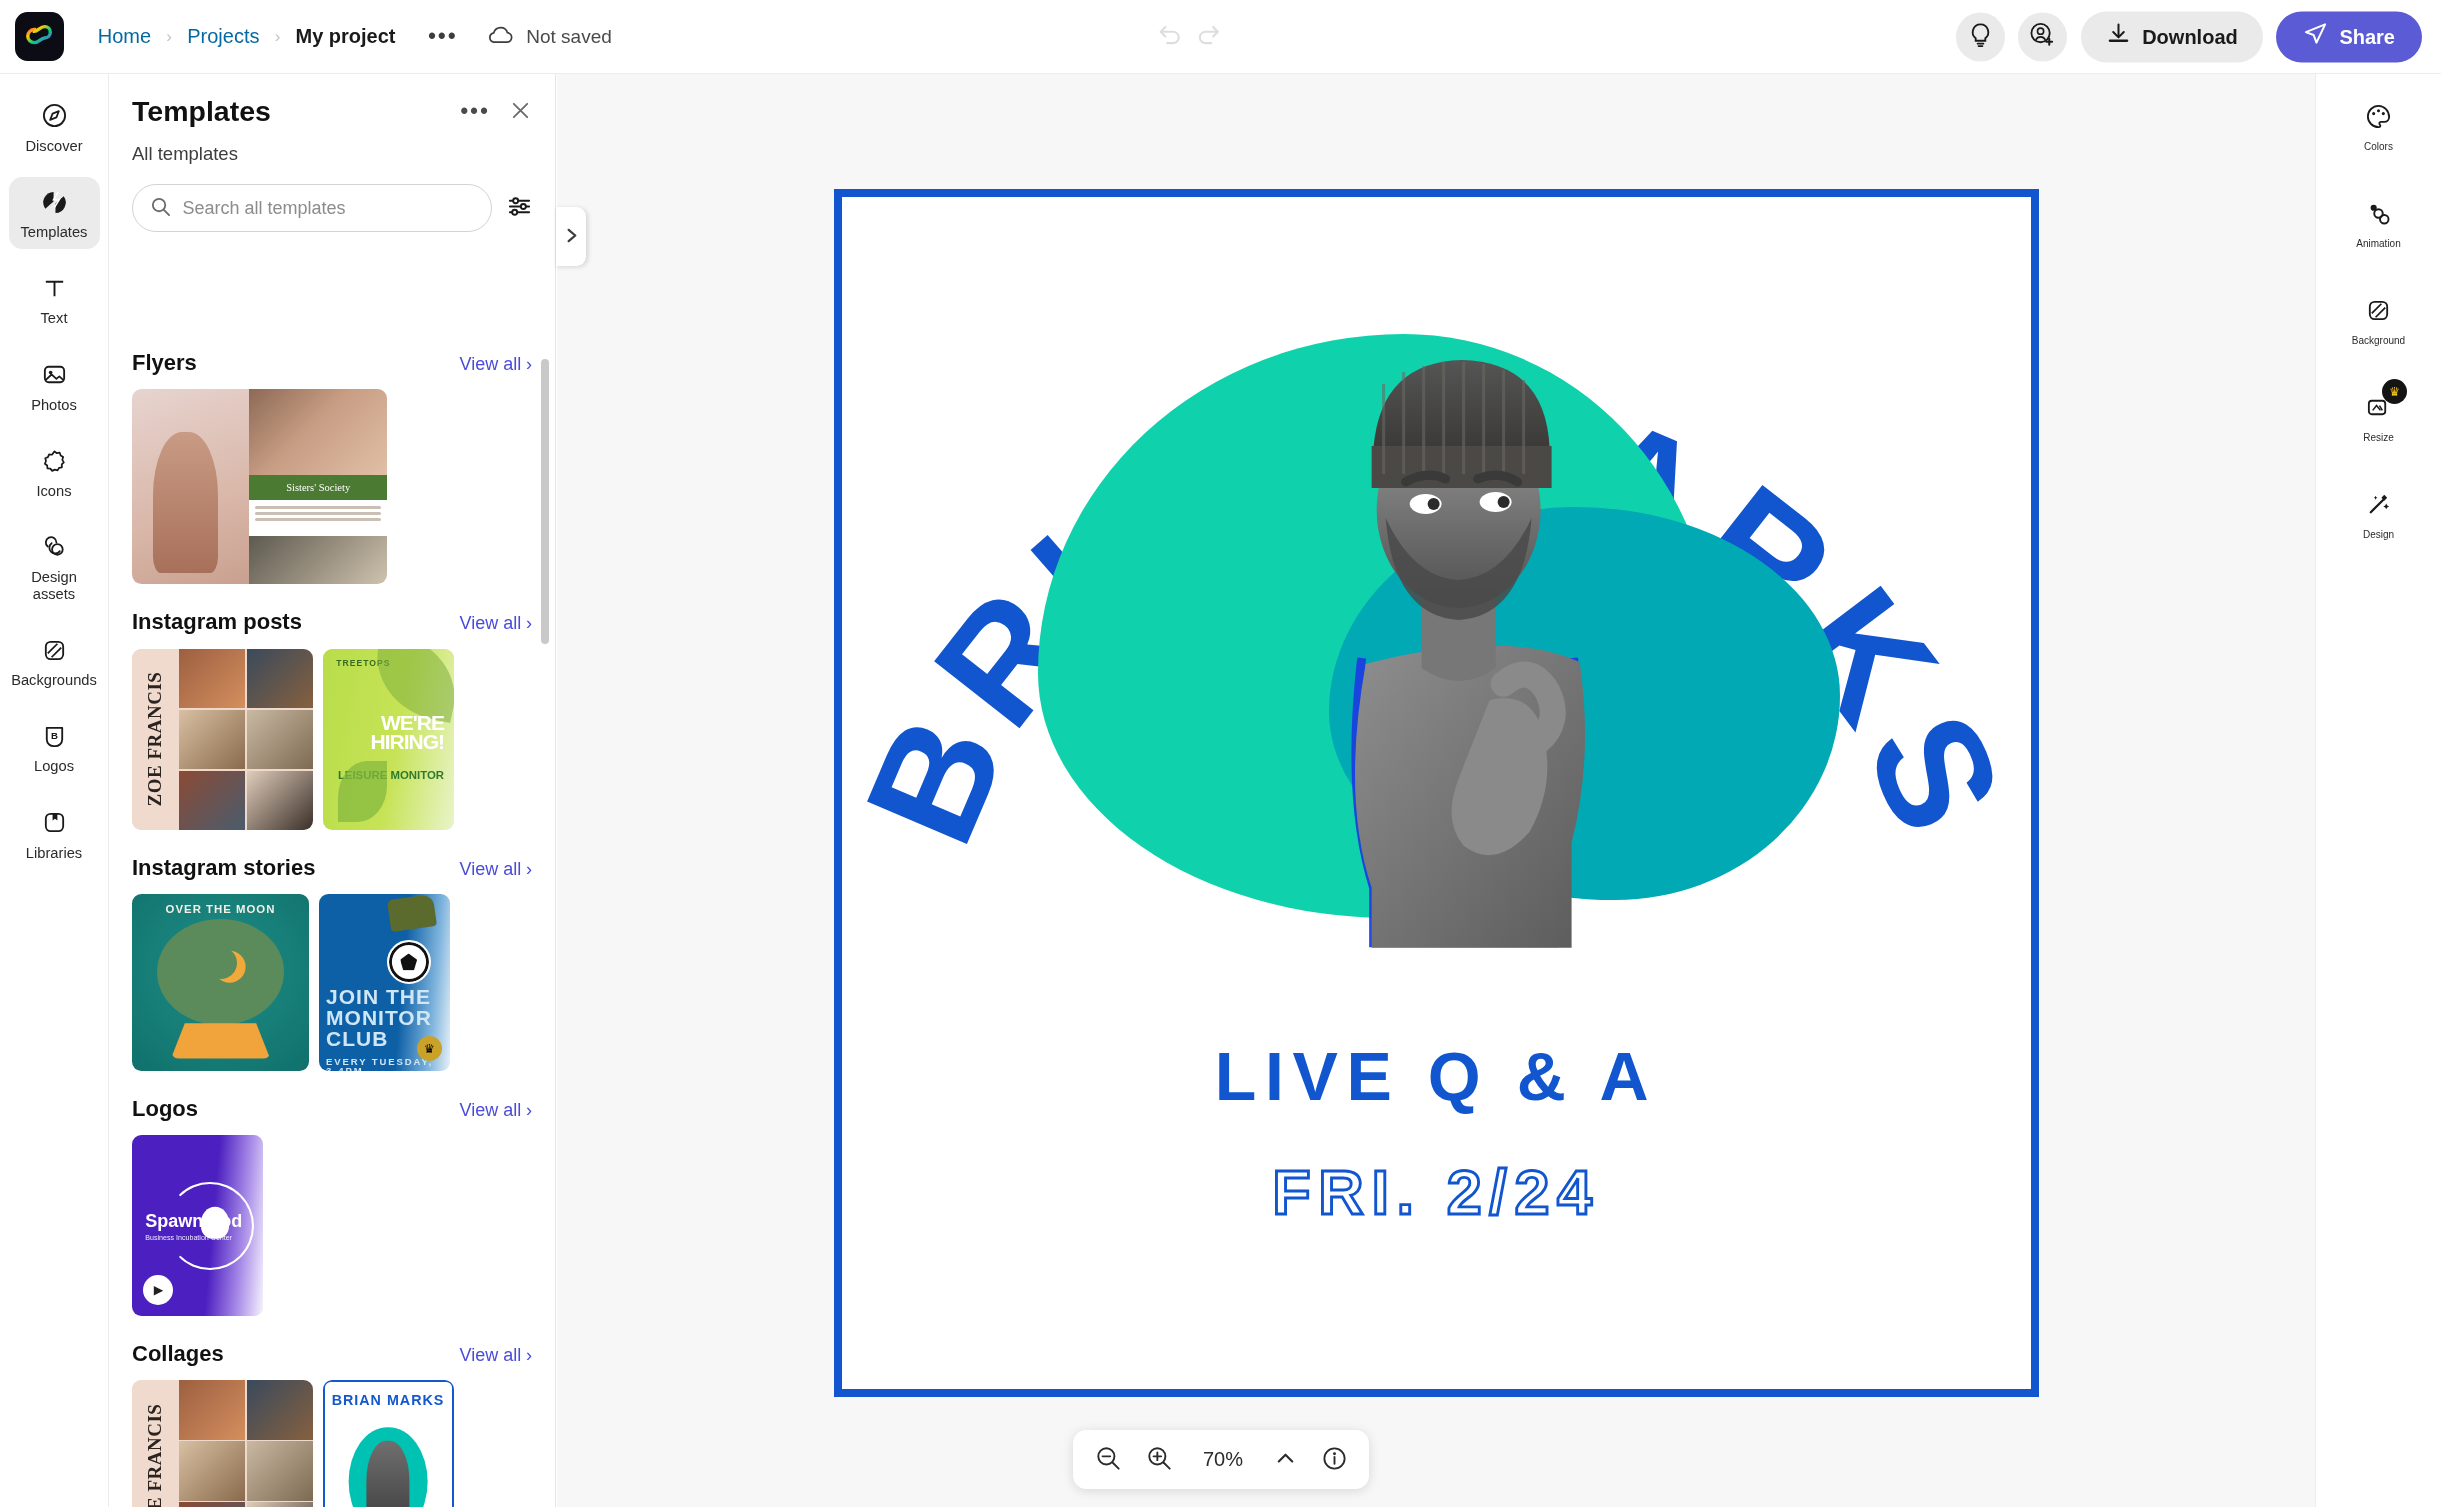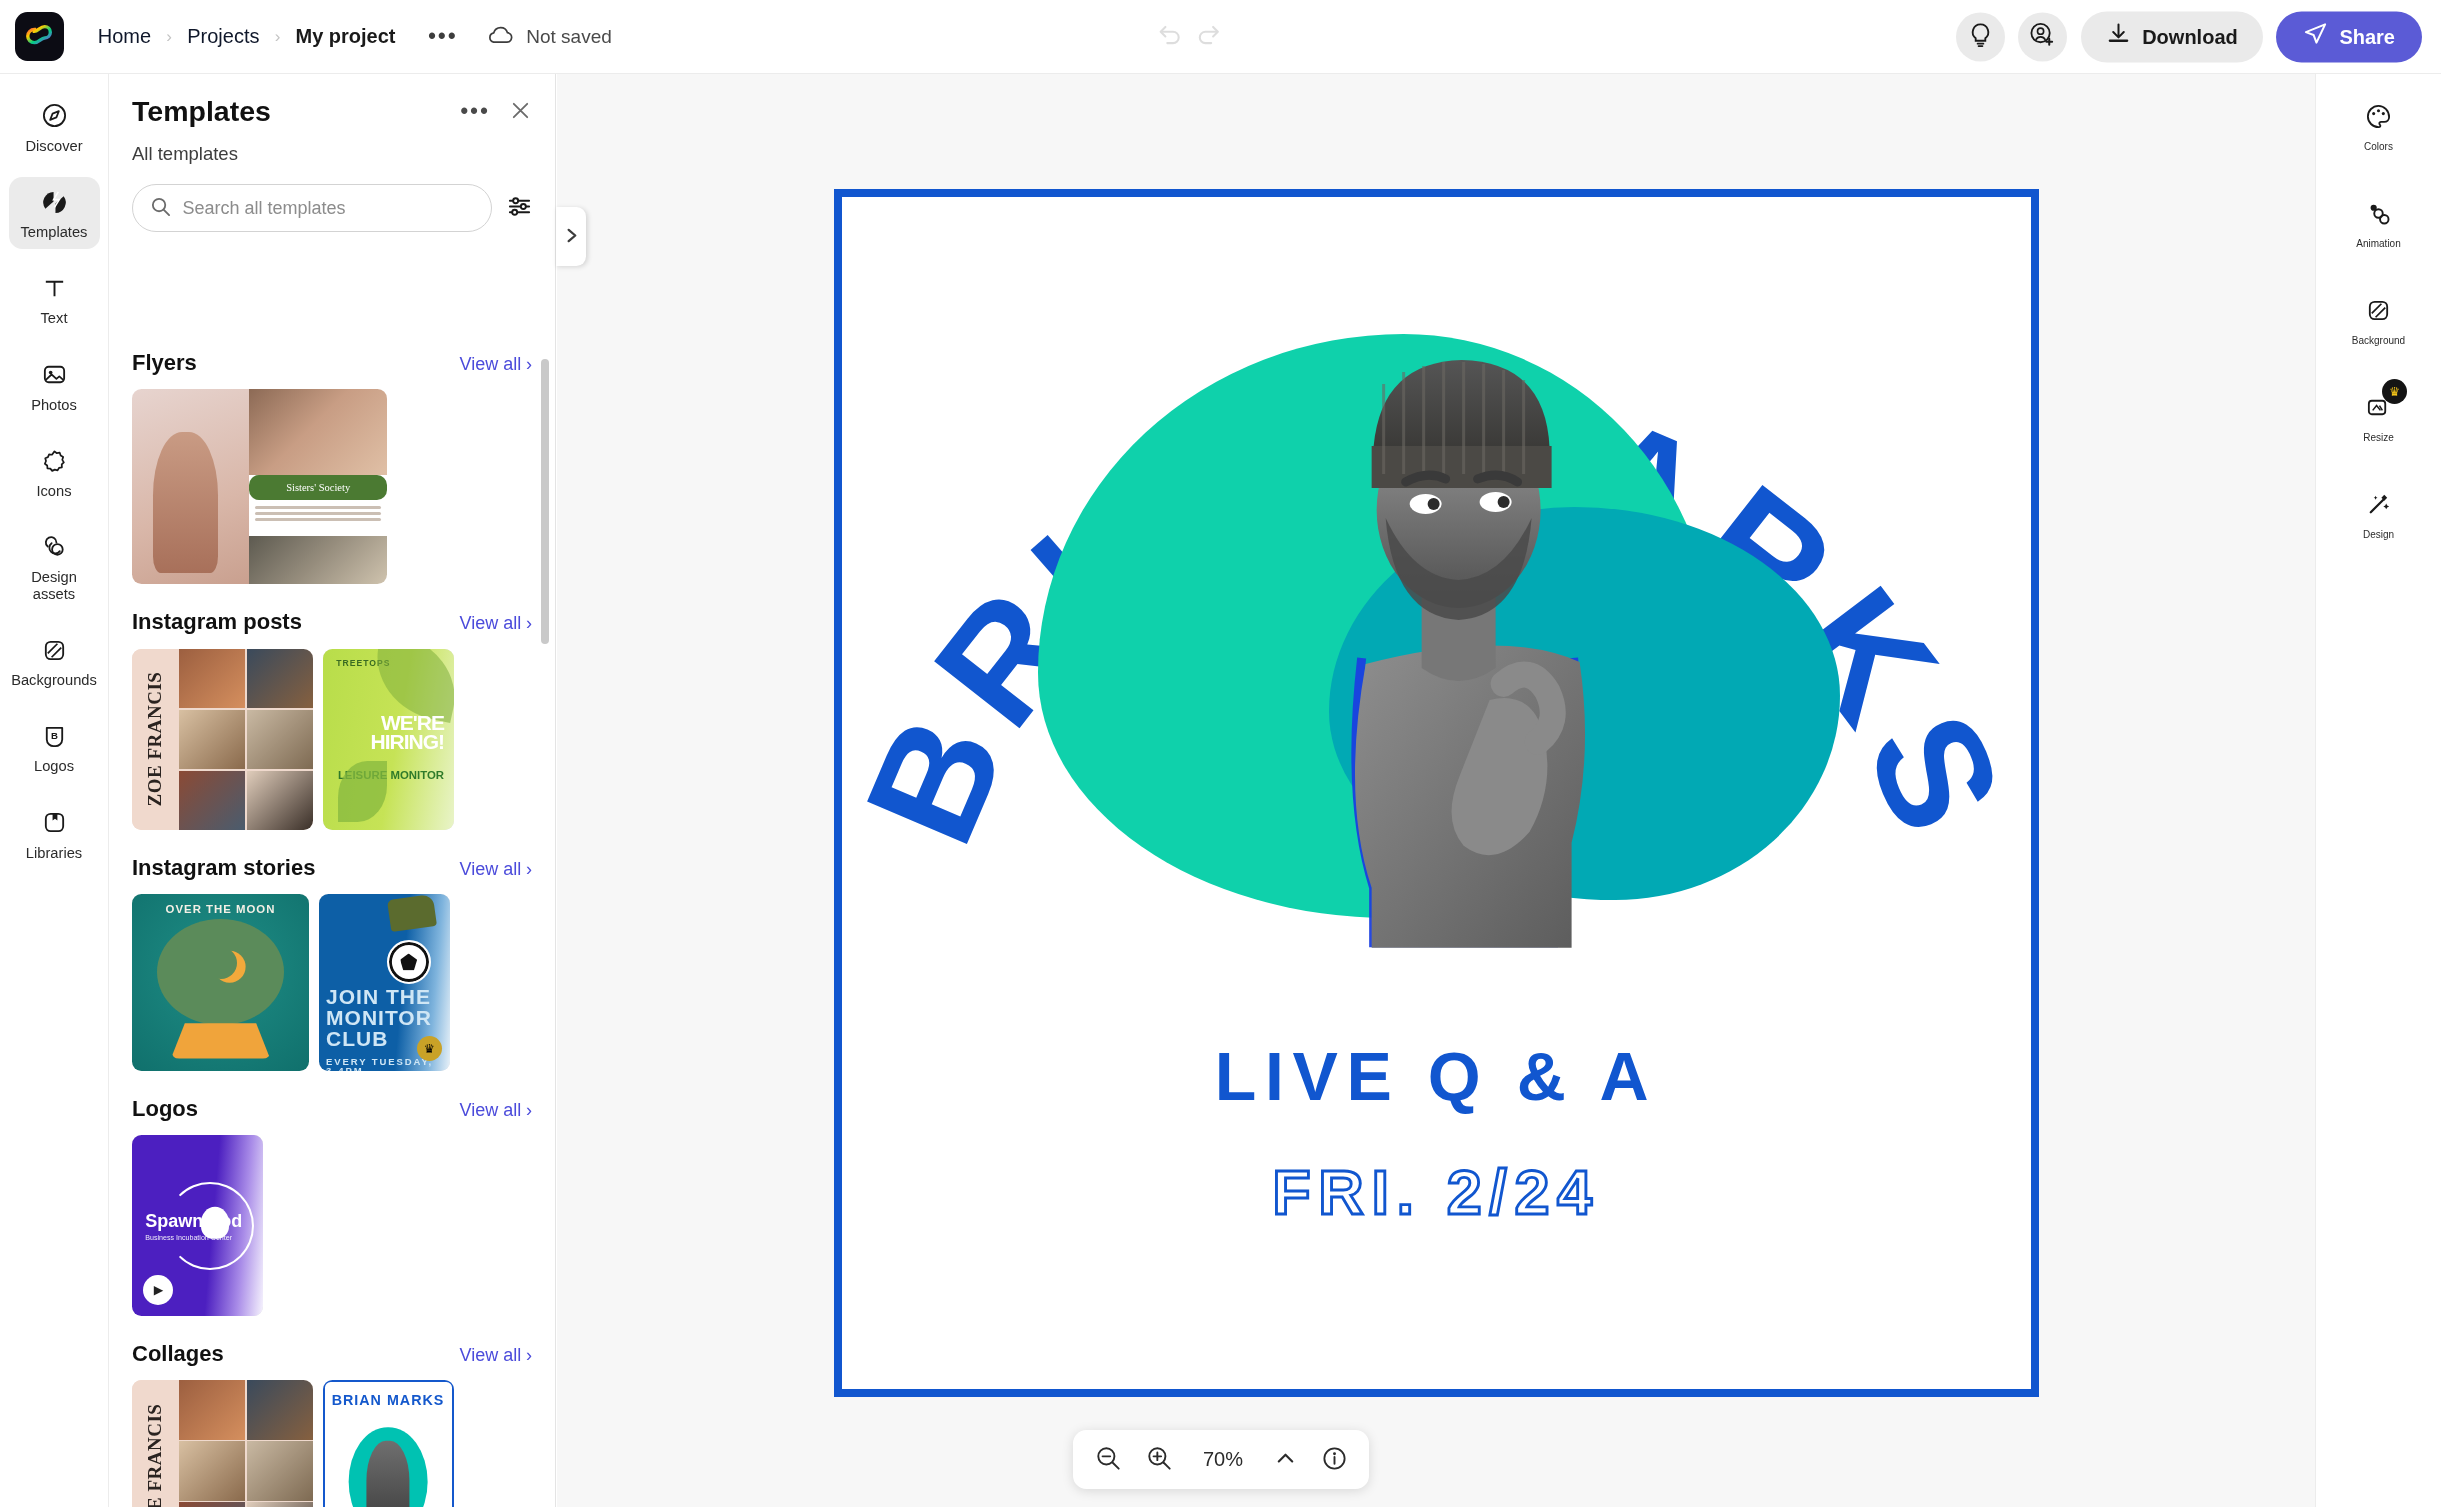--- a/index.html
+++ b/index.html
@@ -15,21 +15,21 @@
     position: absolute; top: 0; left: 0; width: 2441px; height: 74px;
     background: #ffffff; display: flex; align-items: center;
     border-bottom: 1px solid #ececec; z-index: 40;
   }
   .logo-tile {
     width: 49px; height: 49px; margin-left: 15px; border-radius: 12.4px;
     background: #0c0c14; display: flex; align-items: center; justify-content: center;
     flex: none;
   }
   .crumbs { display: flex; align-items: center; margin-left: 30px; gap: 0; }
-  .crumb { font-size: 20px; color: #0f172a; padding: 1.9px 3.8px; white-space: nowrap; }
+  .crumb { font-size: 20px; color: #0369a1; padding: 1.9px 3.8px; white-space: nowrap; }
   .crumb.active { color: #1a1a1a; font-weight: bold; }
   .crumb-sep { color: #c4c4c4; font-size: 17px; margin: 0 11.4px; }
   .dots-btn {
     margin-left: 21px; font-size: 23px; color: #3d3d3d; letter-spacing: 1.9px;
     line-height: 9.5px; padding: 5.7px 7.6px; border-radius: 5.7px;
   }
   .cloud-wrap { display: flex; align-items: center; margin-left: 21px; gap: 11.4px; }
   .saved-text { font-size: 19px; color: #4a4a4a; white-space: nowrap; }
 
   .undo-group {
@@ -132,21 +132,21 @@
   .t-flyer { width: 100%; height: 100%; display: flex; background: #fff; }
   .t-flyer .left { width: 46%; background: linear-gradient(160deg,#e7d4cf,#d9b7a9 60%,#c9a08f); position: relative; }
   .t-flyer .left::after {
     content:''; position:absolute; left:18%; top:22%; width:55%; height:72%;
     background: linear-gradient(180deg,#c99b84,#a8705a); border-radius: 45% 45% 12% 12%;
   }
   .t-flyer .right { flex:1; display:flex; flex-direction:column; }
   .t-flyer .ph1 { height: 44%; background: linear-gradient(135deg,#8c6a55,#c89d84 45%,#e0c0a6); }
   .t-flyer .band {
     height: 13%; background:#4b7a32; color:#fff; font-size:10.5px; display:flex;
-    align-items:center; justify-content:center; font-family:"Liberation Serif", serif;border-radius:10px;
+    align-items:center; justify-content:center; font-family:"Liberation Serif", serif;
   }
   .t-flyer .txt { height: 18%; background:#fff; padding:2.9px 5.7px; }
   .t-flyer .txt i { display:block; height:2.9px; background:#cbbfb4; margin:2.9px 0; border-radius:1.9px;}
   .t-flyer .ph2 { flex:1; background: linear-gradient(135deg,#5d5a50,#968d7d 50%,#cfc3ae); }
 
   .t-zoe { width:100%; height:100%; display:flex; background:#efd9cd; }
   .t-zoe .sidebar-l {
     width: 26%; background:#f0d9cd; display:flex; align-items:center; justify-content:center;
   }
   .t-zoe .vtext {

